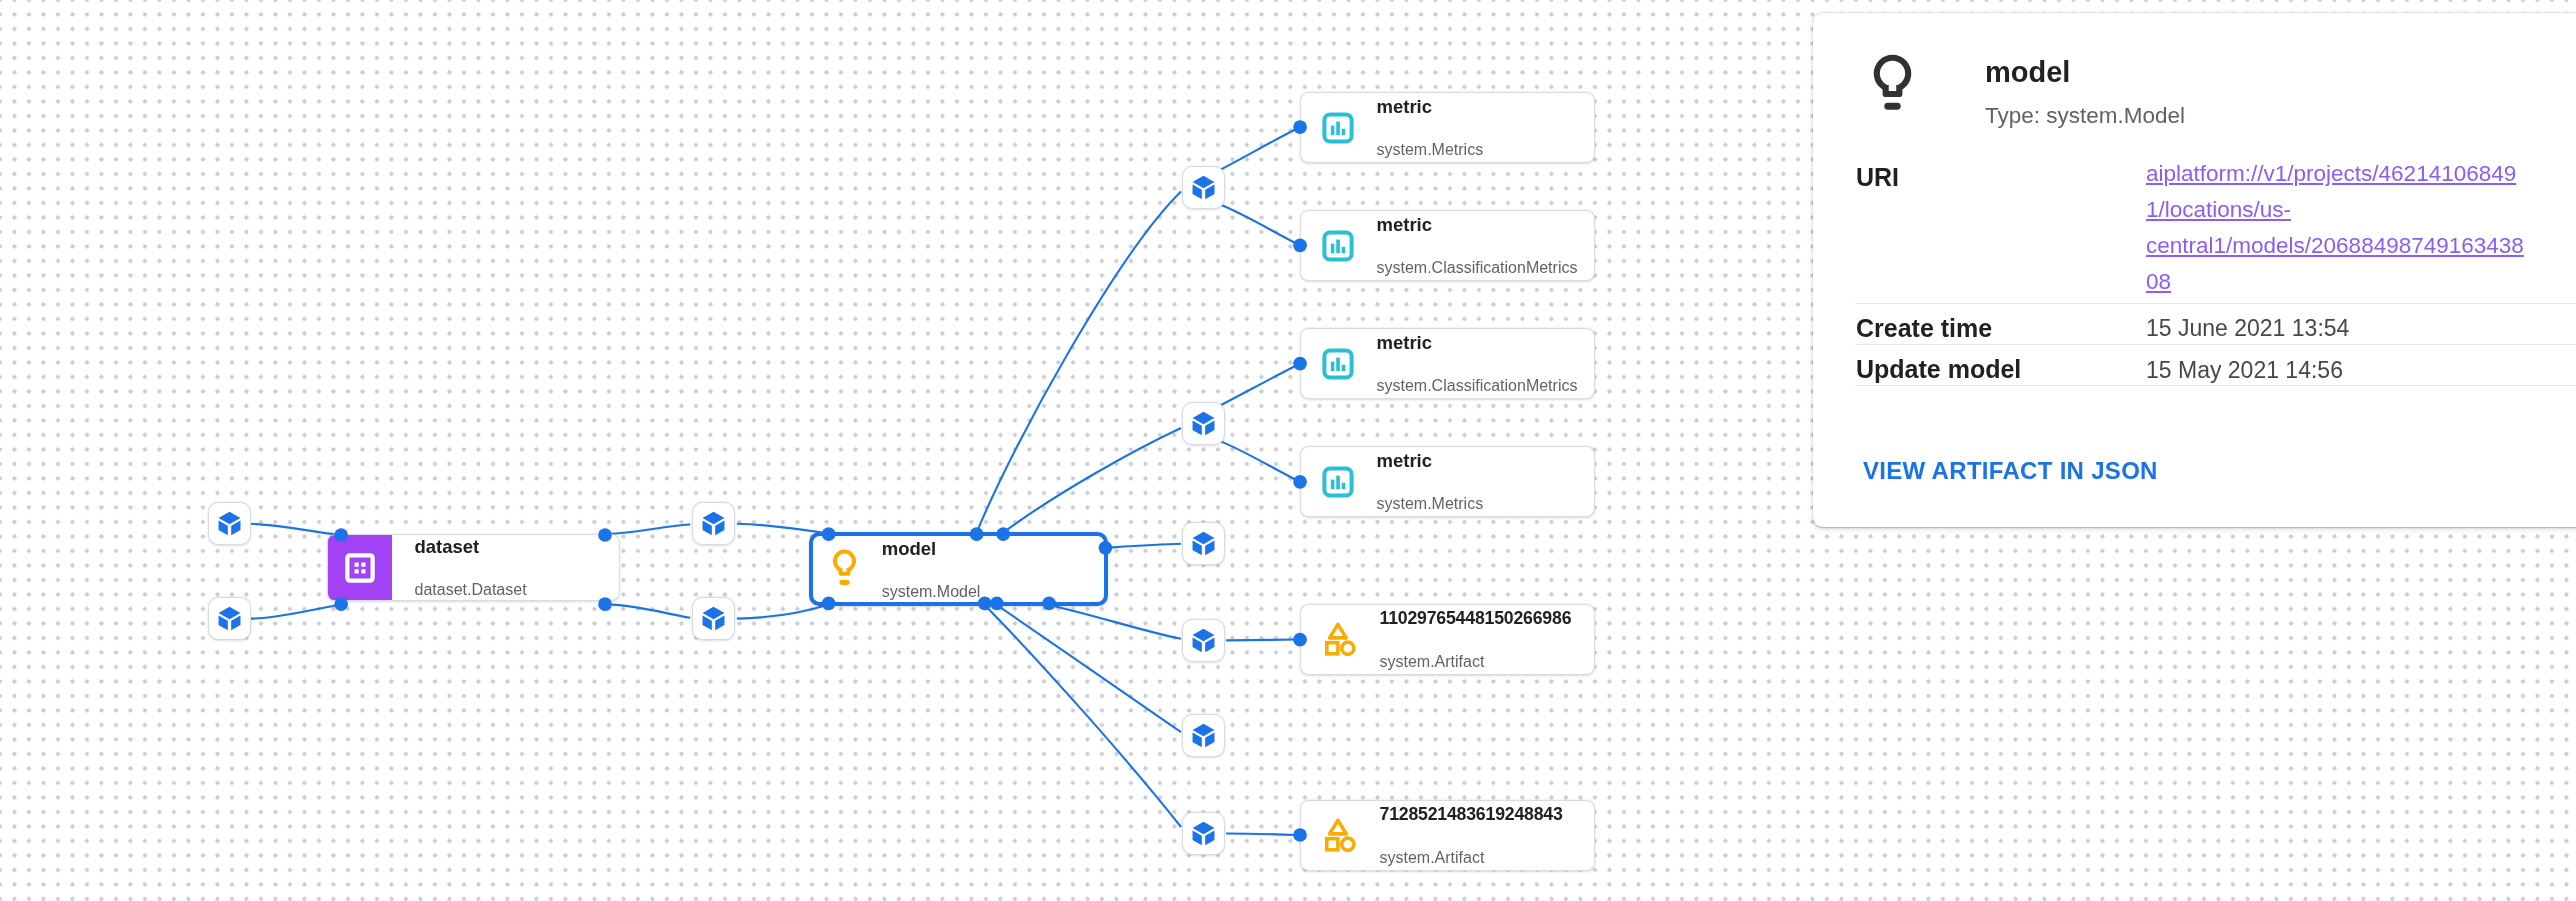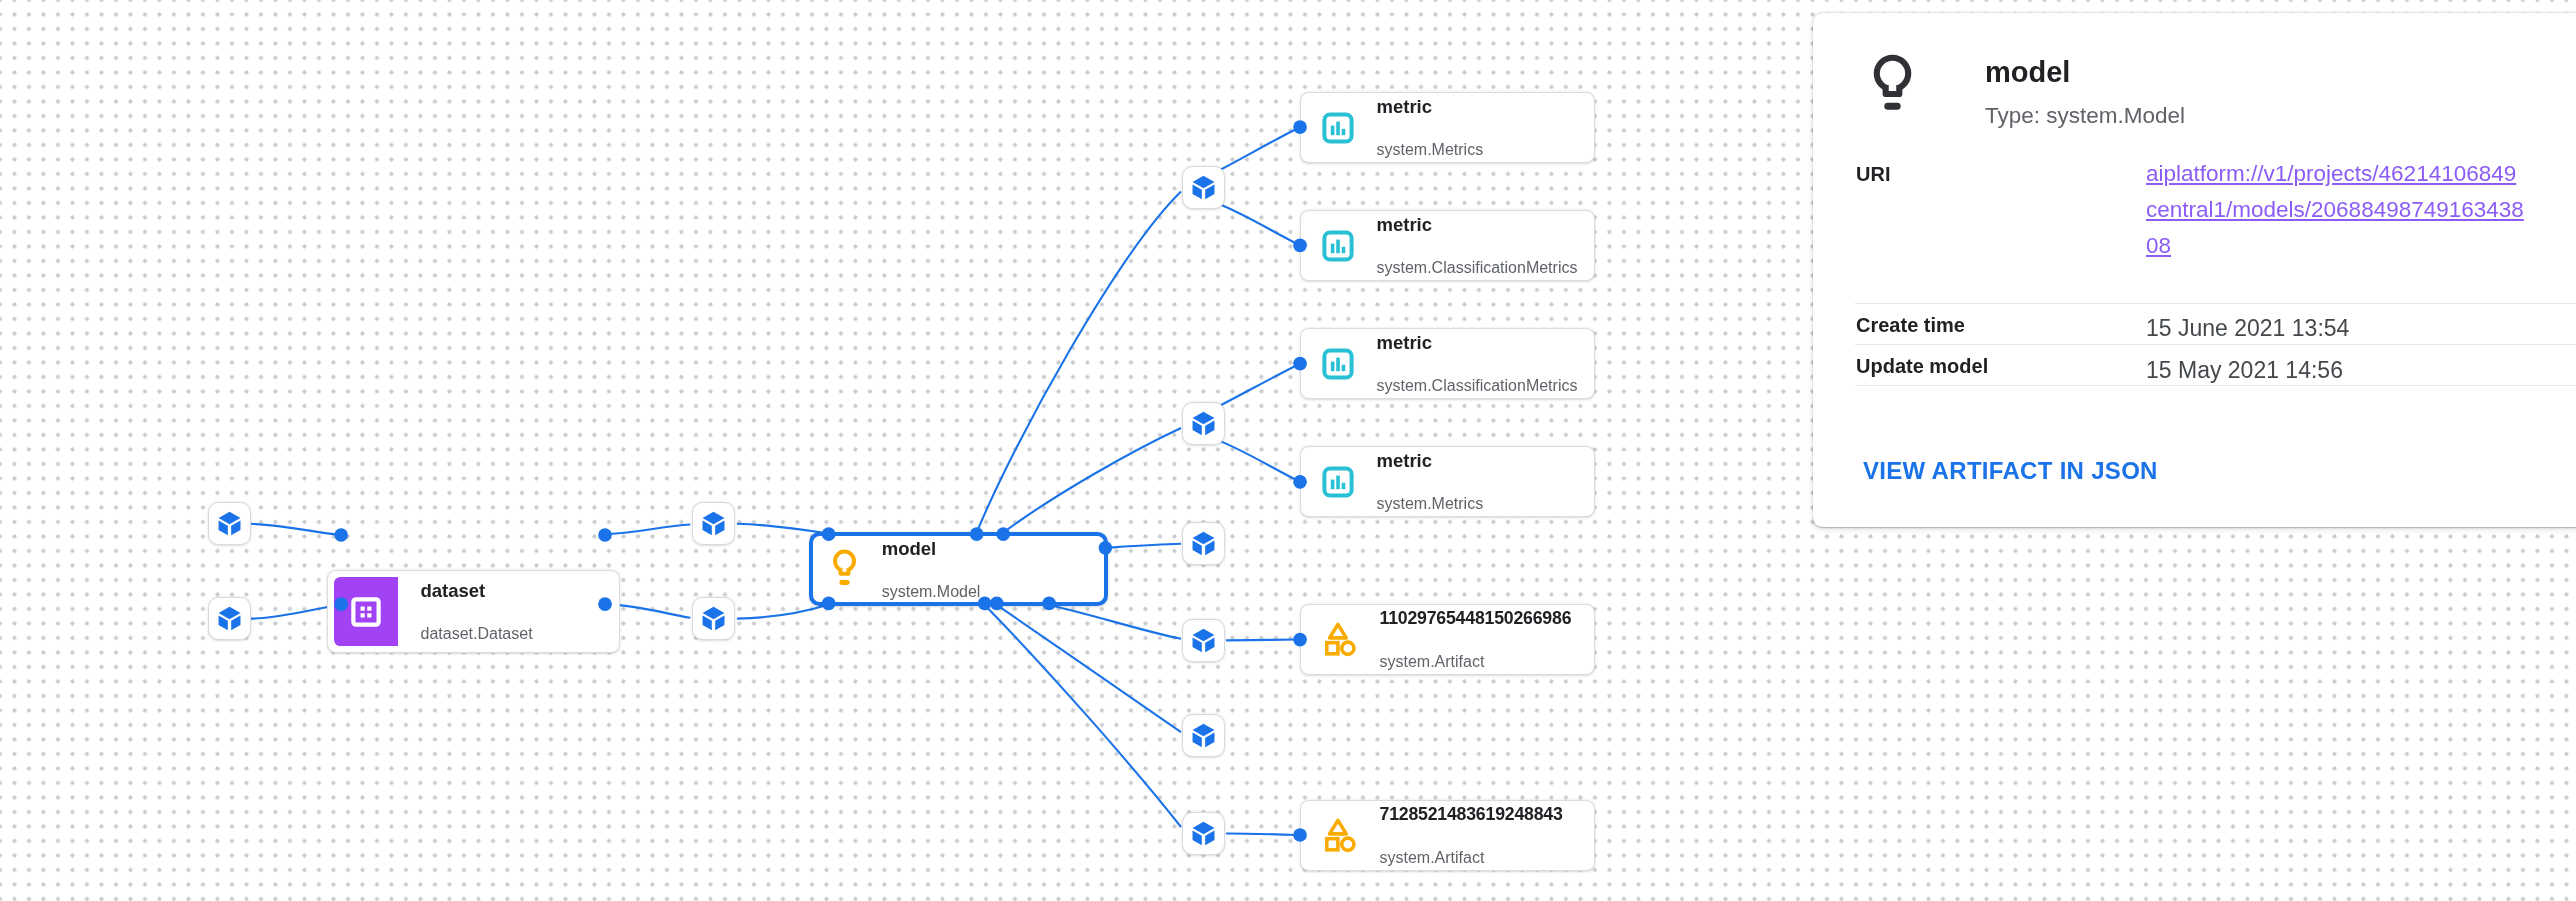--- a/index.html
+++ b/index.html
@@ -33,41 +33,41 @@
     border:1.6px solid #dadce0;border-radius:8.8px;
     box-shadow:0 0.8px 2.4px rgba(60,64,67,.20);
     display:flex;align-items:center;
   }
   .card .cicon{flex:0 0 auto;margin-left:21px;margin-right:22.5px;display:flex;}
   .ctext{display:flex;flex-direction:column;justify-content:center;min-width:0;gap:21px;}
   .ctitle{font-size:18.5px;font-weight:600;color:#202124;line-height:23px;white-space:nowrap;}
   .ctitle.num{font-size:17.7px;letter-spacing:-0.2px;}
   .csub{font-size:16px;color:#5f6368;line-height:21px;white-space:nowrap;}
 
-  .card.dataset{width:293px;height:83px;padding:6px;margin-top:36px;}
+  .card.dataset{width:293px;height:67px;padding:0;}
   .dataset-iconbox{
     flex:0 0 64px;height:100%;background:#a142f4;border-radius:6.4px 0 0 6.4px;
     display:flex;align-items:center;justify-content:center;margin-right:22.5px;
   }
   .card.model{
     width:299px;height:74px;border:4.8px solid #1a73e8;border-radius:10.5px;
   }
   .card.model .cicon{margin-left:17.7px;margin-right:24px;}
 
   
   .panel{
     position:absolute;left:1813px;top:13px;width:788px;height:514px;z-index:5;
     background:#fff;border-radius:9.7px;
     box-shadow:0 0.8px 1.6px rgba(0,0,0,.28),0 1.6px 6.4px rgba(0,0,0,.12);
   }
   .panel *{position:absolute;}
   .p-bulb{left:56px;top:40px;}
   .p-title{left:172px;top:43px;font-size:29px;font-weight:600;color:#202124;}
   .p-sub{left:172px;top:90px;font-size:22.5px;color:#5f6368;}
-  .p-label{left:43px;font-size:20px;font-weight:700;color:#202124;white-space:nowrap;}
+  .p-label{left:43px;font-size:25px;font-weight:700;color:#202124;white-space:nowrap;}
   .p-value{left:333px;font-size:23px;color:#44484c;white-space:nowrap;}
   .p-link{left:333px;top:143px;width:412px;font-size:22.5px;line-height:36px;color:#8b5cf6;}
   .p-link div{position:static;display:block;text-decoration:underline;cursor:pointer;}
   .p-div{left:42px;right:0;height:0;border-top:1.6px solid #e4e6e8;}
   .p-action{
     left:50px;top:444px;font-size:24px;font-weight:600;color:#1a73e8;
     letter-spacing:0.3px;cursor:pointer;white-space:nowrap;
   }
 </style>
 </head>
@@ -331,20 +331,21 @@
           <path d="M12 23.5 L12 30 L22 30 L22 23.5" fill="#ffffff" stroke="#303134" stroke-width="4.5" stroke-linejoin="round"></path>
           <rect x="11" y="36.5" width="12" height="5" rx="2.5" fill="#303134"></rect>
         </svg>
     </span>
     <div class="p-title">model</div>
     <div class="p-sub">Type: system.Model</div>
 
     <div class="p-label" style="top:150px">URI</div>
     <div class="p-link">
       <div>aiplatform://v1/projects/46214106849</div>
+      <div>1/locations/us-</div>
       <div>central1/models/20688498749163438</div>
       <div>08</div>
     </div>
     <div class="p-div" style="top:290px"></div>
 
     <div class="p-label" style="top:301px">Create time</div>
     <div class="p-value" style="top:302px">15 June 2021 13:54</div>
     <div class="p-div" style="top:331px"></div>
 
     <div class="p-label" style="top:342px">Update model</div>

